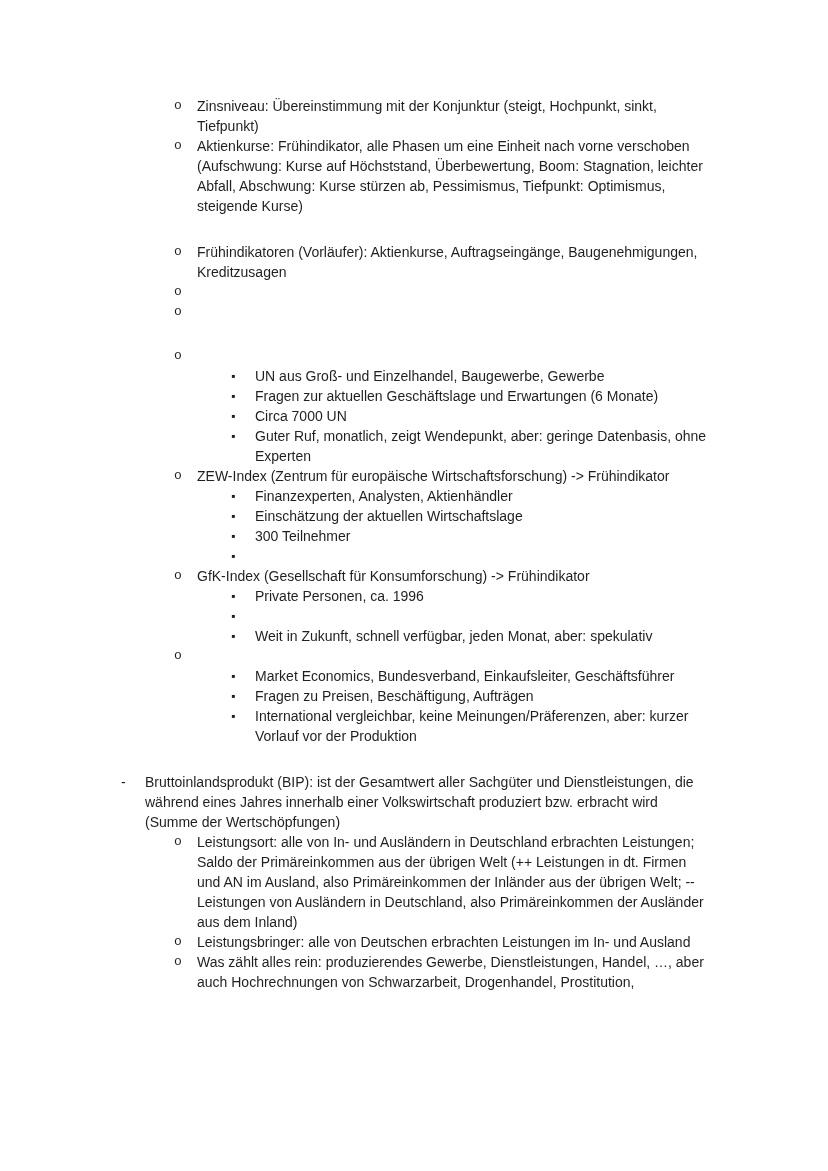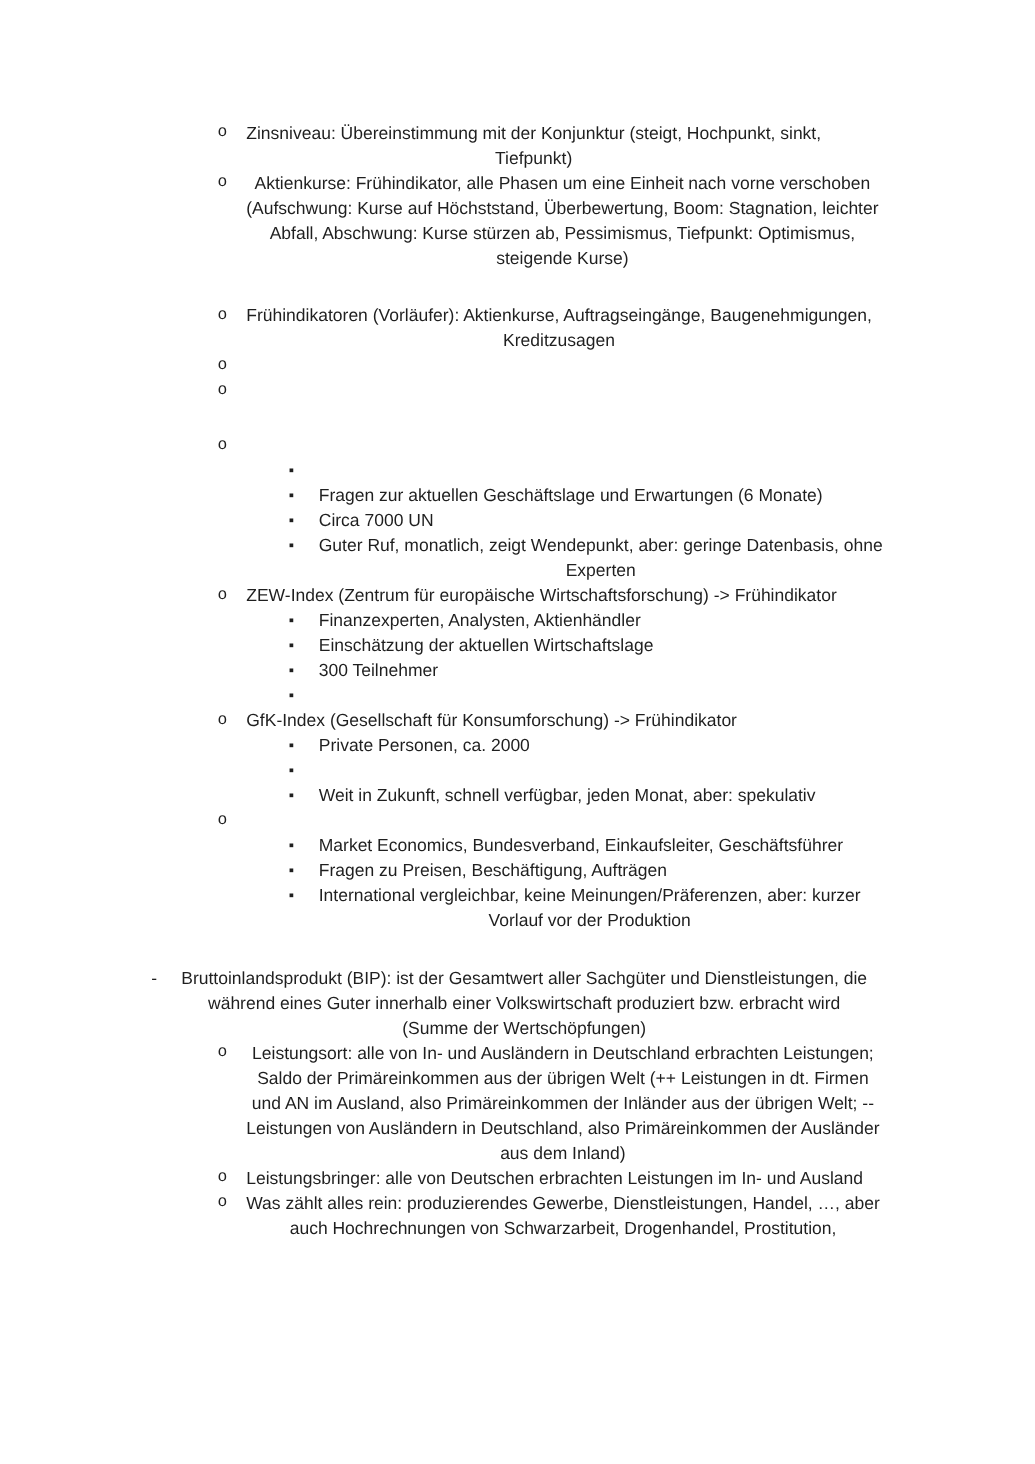--- a/index.html
+++ b/index.html
@@ -45,21 +45,20 @@
     font-size: 13px;
   }
   .m3 {
     width: 24px;
     font-size: 12px;
   }
   .txt {
     flex: 0 1 auto;
     max-width: 600px;
     white-space: pre-wrap;
-    text-align: center;
   }
   .spacer { width: 100%; }
 </style>
 </head>
 <body>
 
 <div class="page">
   <div class="content">
       <div class="li lvl2">
         <span class="marker m2">o</span>
@@ -84,20 +83,21 @@
       </div>
       <div class="li lvl2">
         <span class="marker m2">o</span>
       </div>
       <div class="spacer" style="height: 24px;"></div>
       <div class="li lvl2">
         <span class="marker m2">o</span>
       </div>
       <div class="li lvl3">
         <span class="marker m3">▪</span>
+        <span class="txt">UN aus Groß- und Einzelhandel, Baugewerbe, Gewerbe</span>
       </div>
       <div class="li lvl3">
         <span class="marker m3">▪</span>
         <span class="txt">Fragen zur aktuellen Geschäftslage und Erwartungen (6 Monate)</span>
       </div>
       <div class="li lvl3">
         <span class="marker m3">▪</span>
         <span class="txt">Circa 7000 UN</span>
       </div>
       <div class="li lvl3">
@@ -123,21 +123,21 @@
       </div>
       <div class="li lvl3">
         <span class="marker m3">▪</span>
       </div>
       <div class="li lvl2">
         <span class="marker m2">o</span>
         <span class="txt">GfK-Index (Gesellschaft für Konsumforschung) -&gt; Frühindikator</span>
       </div>
       <div class="li lvl3">
         <span class="marker m3">▪</span>
-        <span class="txt">Private Personen, ca. 2000</span>
+        <span class="txt">Private Personen, ca. 1996</span>
       </div>
       <div class="li lvl3">
         <span class="marker m3">▪</span>
       </div>
       <div class="li lvl3">
         <span class="marker m3">▪</span>
         <span class="txt">Weit in Zukunft, schnell verfügbar, jeden Monat, aber: spekulativ</span>
       </div>
       <div class="li lvl2">
         <span class="marker m2">o</span>
@@ -152,21 +152,21 @@
       </div>
       <div class="li lvl3">
         <span class="marker m3">▪</span>
         <span class="txt">International vergleichbar, keine Meinungen/Präferenzen, aber: kurzer
 Vorlauf vor der Produktion</span>
       </div>
       <div class="spacer" style="height: 26px;"></div>
       <div class="li lvl1">
         <span class="marker m1">-</span>
         <span class="txt">Bruttoinlandsprodukt (BIP): ist der Gesamtwert aller Sachgüter und Dienstleistungen, die
-während eines Guter innerhalb einer Volkswirtschaft produziert bzw. erbracht wird
+während eines Jahres innerhalb einer Volkswirtschaft produziert bzw. erbracht wird
 (Summe der Wertschöpfungen)</span>
       </div>
       <div class="li lvl2">
         <span class="marker m2">o</span>
         <span class="txt">Leistungsort: alle von In- und Ausländern in Deutschland erbrachten Leistungen;
 Saldo der Primäreinkommen aus der übrigen Welt (++ Leistungen in dt. Firmen
 und AN im Ausland, also Primäreinkommen der Inländer aus der übrigen Welt; --
 Leistungen von Ausländern in Deutschland, also Primäreinkommen der Ausländer
 aus dem Inland)</span>
       </div>

